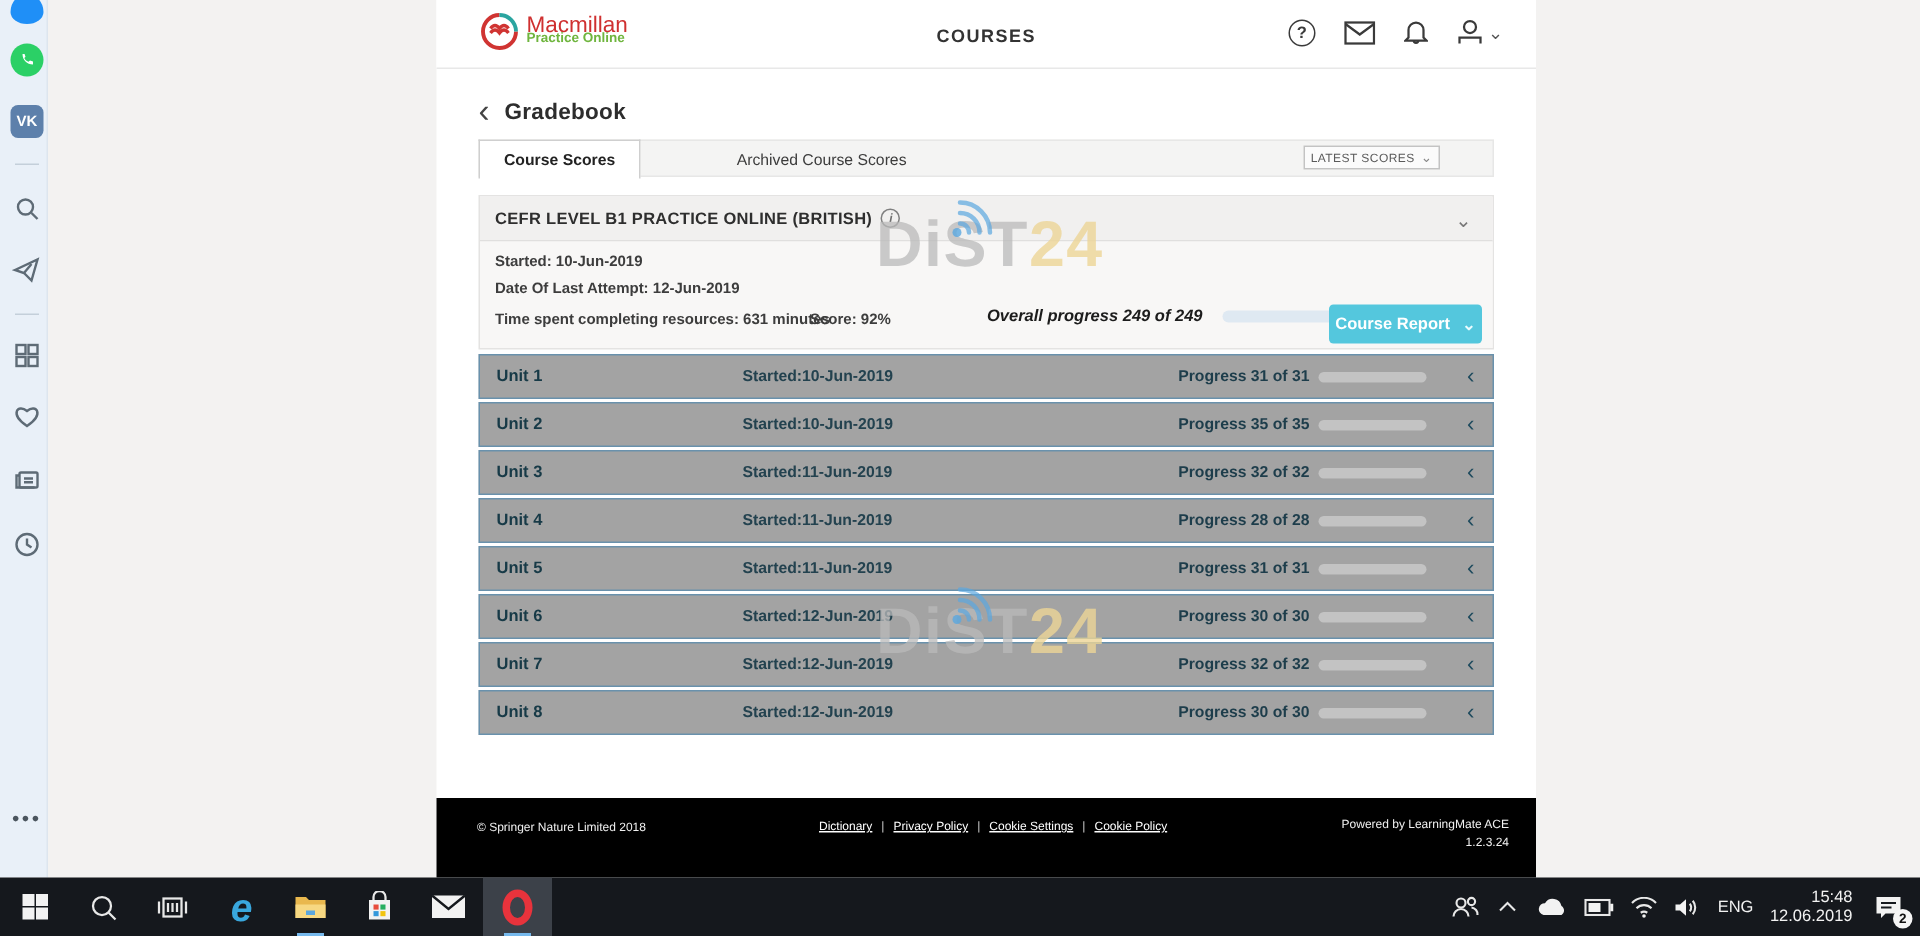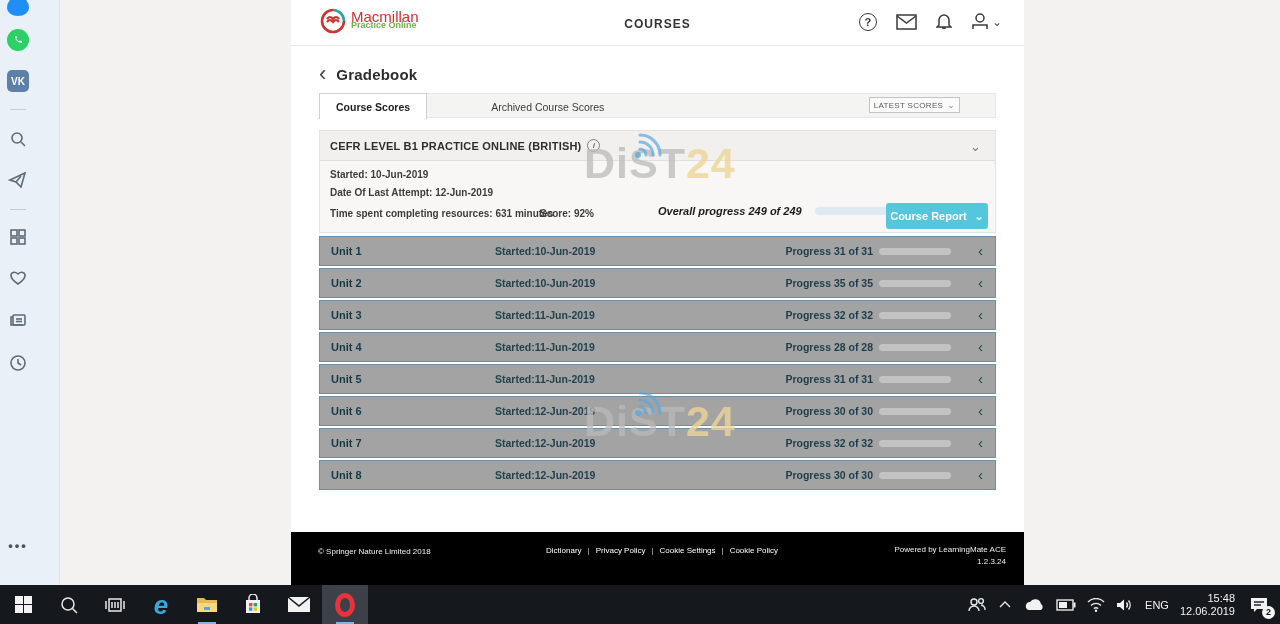--- a/index.html
+++ b/index.html
@@ -1,21 +1,21 @@
 <!DOCTYPE html>
 <html><head>
 <meta charset="utf-8">
 <style>
   * { margin:0; padding:0; box-sizing:border-box; }
   html,body { width:1280px; height:624px; overflow:hidden;
     font-family:"Liberation Sans", sans-serif; background:#f3f2f1; }
   .stage { position:relative; width:1280px; height:624px; }
 
   
-  .sidebar { position:absolute; left:0; top:0; width:60px; height:585px;
+  .sidebar { position:absolute; left:0; top:0; width:32px; height:585px;
     background:#e9f0f8; border-right:1px solid #dde5ee; z-index:5; }
   .sb-icon { position:absolute; left:0; width:36px; display:flex; justify-content:center; align-items:center; }
   .sb-divider { position:absolute; left:10px; width:16px; height:1px; background:#c4cfda; }
   .msg-bubble { width:22px; height:20px; background:#1f8ff7; border-radius:50% 50% 50% 50%/60% 60% 40% 40%; }
   .wa-circle { width:22px; height:22px; border-radius:50%; background:#2bd066; display:flex; align-items:center; justify-content:center; }
   .vk-square { width:22px; height:22px; border-radius:5px; background:#5d80ab; color:#fff; font-size:10px; font-weight:bold;
     display:flex; align-items:center; justify-content:center; }
   .sb-glyph { stroke:#5e6b76; fill:none; stroke-width:1.6; }
   .sb-dots { color:#4b555e; font-size:13px; letter-spacing:2px; font-weight:bold; }
 
@@ -92,21 +92,21 @@
   .wm-b { color:rgba(236,212,150,.8); }
   .wm-arcs { position:absolute; left:40px; top:-12px; }
   .wm-arcs path { stroke:rgba(90,167,224,.7); stroke-width:3; fill:none; stroke-linecap:round; }
   .wm-arcs circle { fill:rgba(90,167,224,.8); }
 
   
   .page-footer { position:absolute; left:0; bottom:0; width:733px; height:53px; background:#000;
     color:#fff; display:flex; align-items:center; }
   .f-left { position:absolute; left:27px; top:15px; font-size:8px; color:#f0f0f0; }
   .f-links { position:absolute; left:255px; top:14px; font-size:8px; display:flex; gap:6px; align-items:center; }
-  .flink { color:#fff; cursor:pointer; }
+  .flink { color:#fff; text-decoration:underline; cursor:pointer; }
   .flink-sep { color:#ccc; }
   .f-right { position:absolute; right:18px; top:12px; text-align:right; font-size:8px; line-height:12px; color:#f0f0f0; }
 
   
   .taskbar { position:absolute; left:0; top:585px; width:1280px; height:39px; background:#15181d;
     display:flex; align-items:center; z-index:10; }
   .tb-btn { width:46px; height:39px; display:flex; align-items:center; justify-content:center;
     position:relative; cursor:pointer; }
   .tb-btn.open::after { content:""; position:absolute; bottom:0; left:14px; width:18px; height:2px; background:#76b9ed; }
   .tb-btn.active-app { background:#3c4149; }

